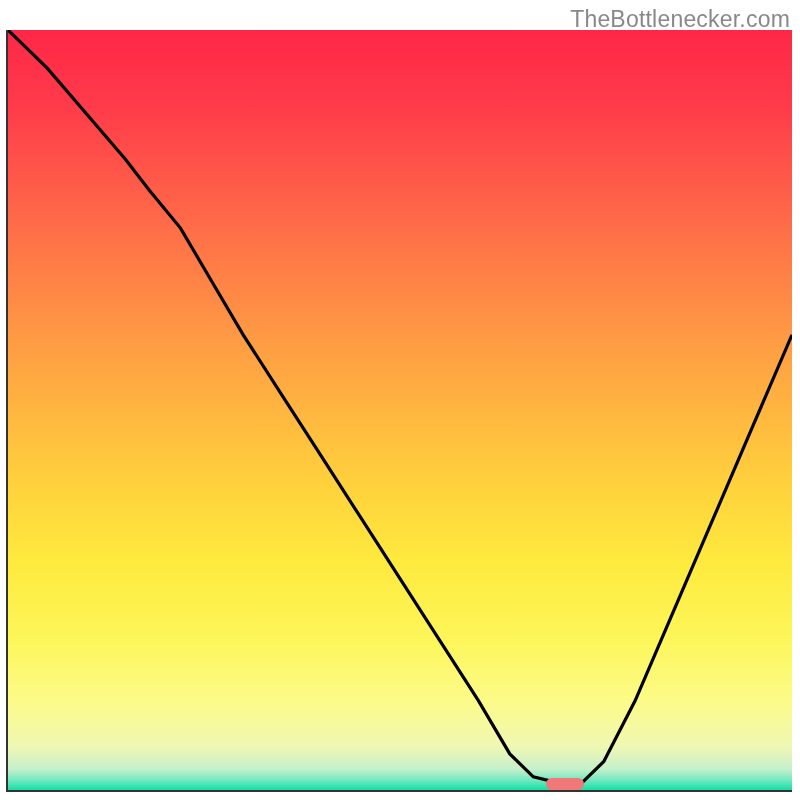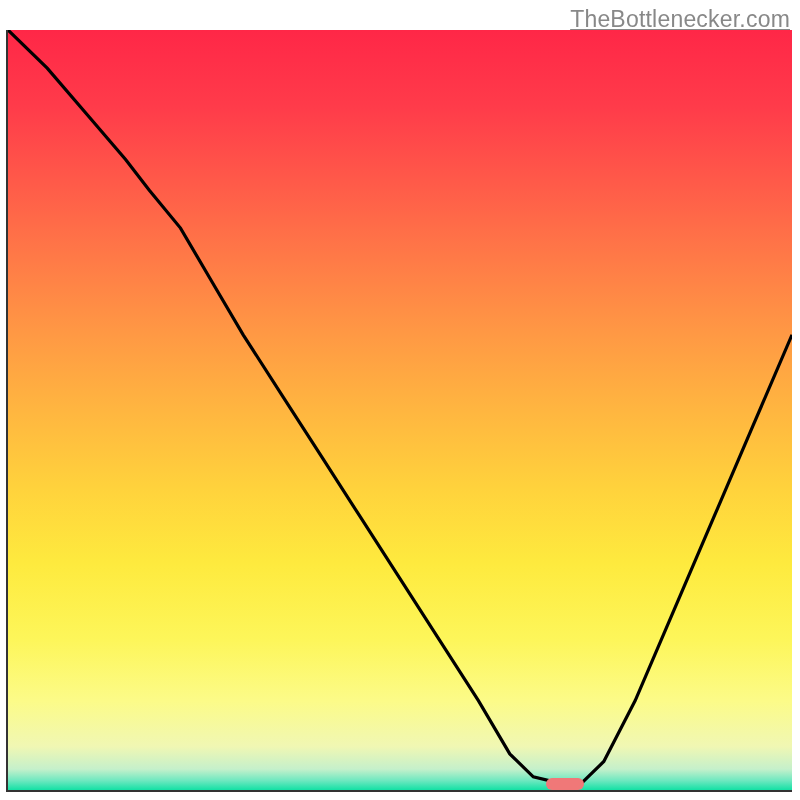--- a/index.html
+++ b/index.html
@@ -12,21 +12,20 @@
     font-family: Arial, Helvetica, sans-serif;
   }
   .attribution {
     position: absolute;
     top: 6px;
     right: 10px;
     color: #888888;
     font-size: 23px;
     font-weight: 500;
     letter-spacing: 0.2px;
-    text-decoration: underline;
   }
   .plot-area {
     position: absolute;
     left: 8px;
     top: 30px;
     width: 784px;
     height: 762px;
     background: linear-gradient(to bottom,
       #ff2747 0%,
       #ff3b4a 10%,

